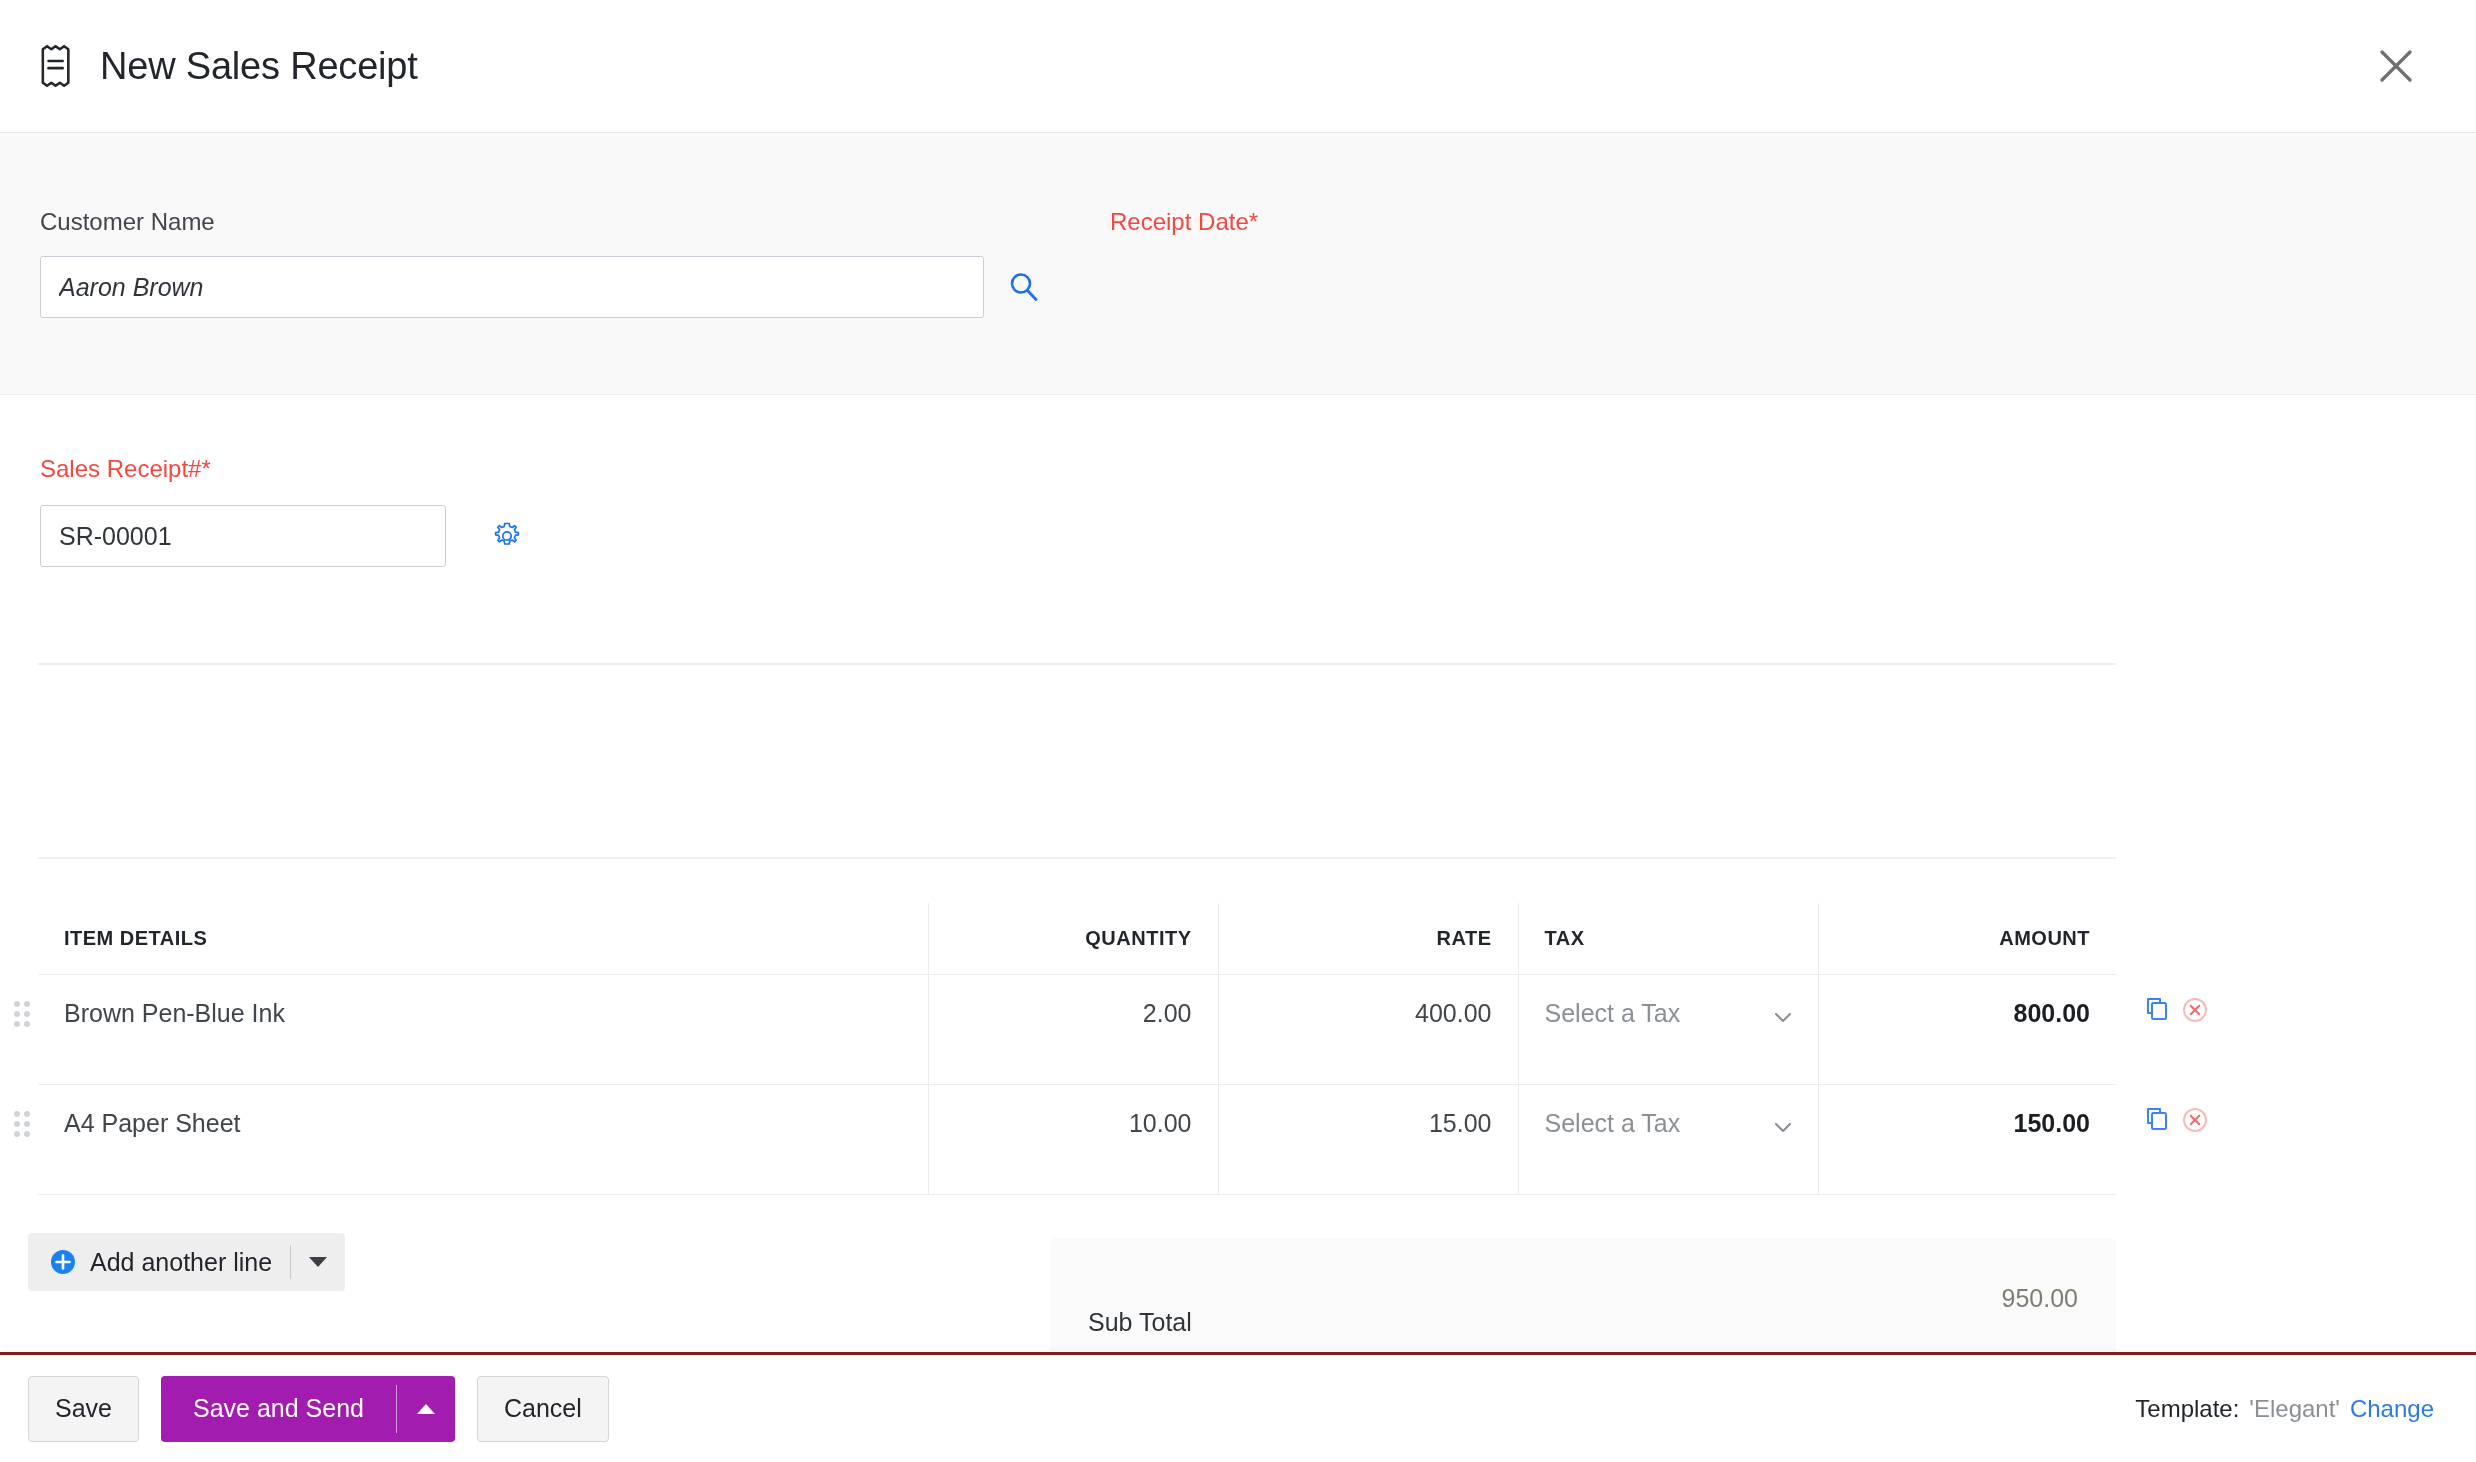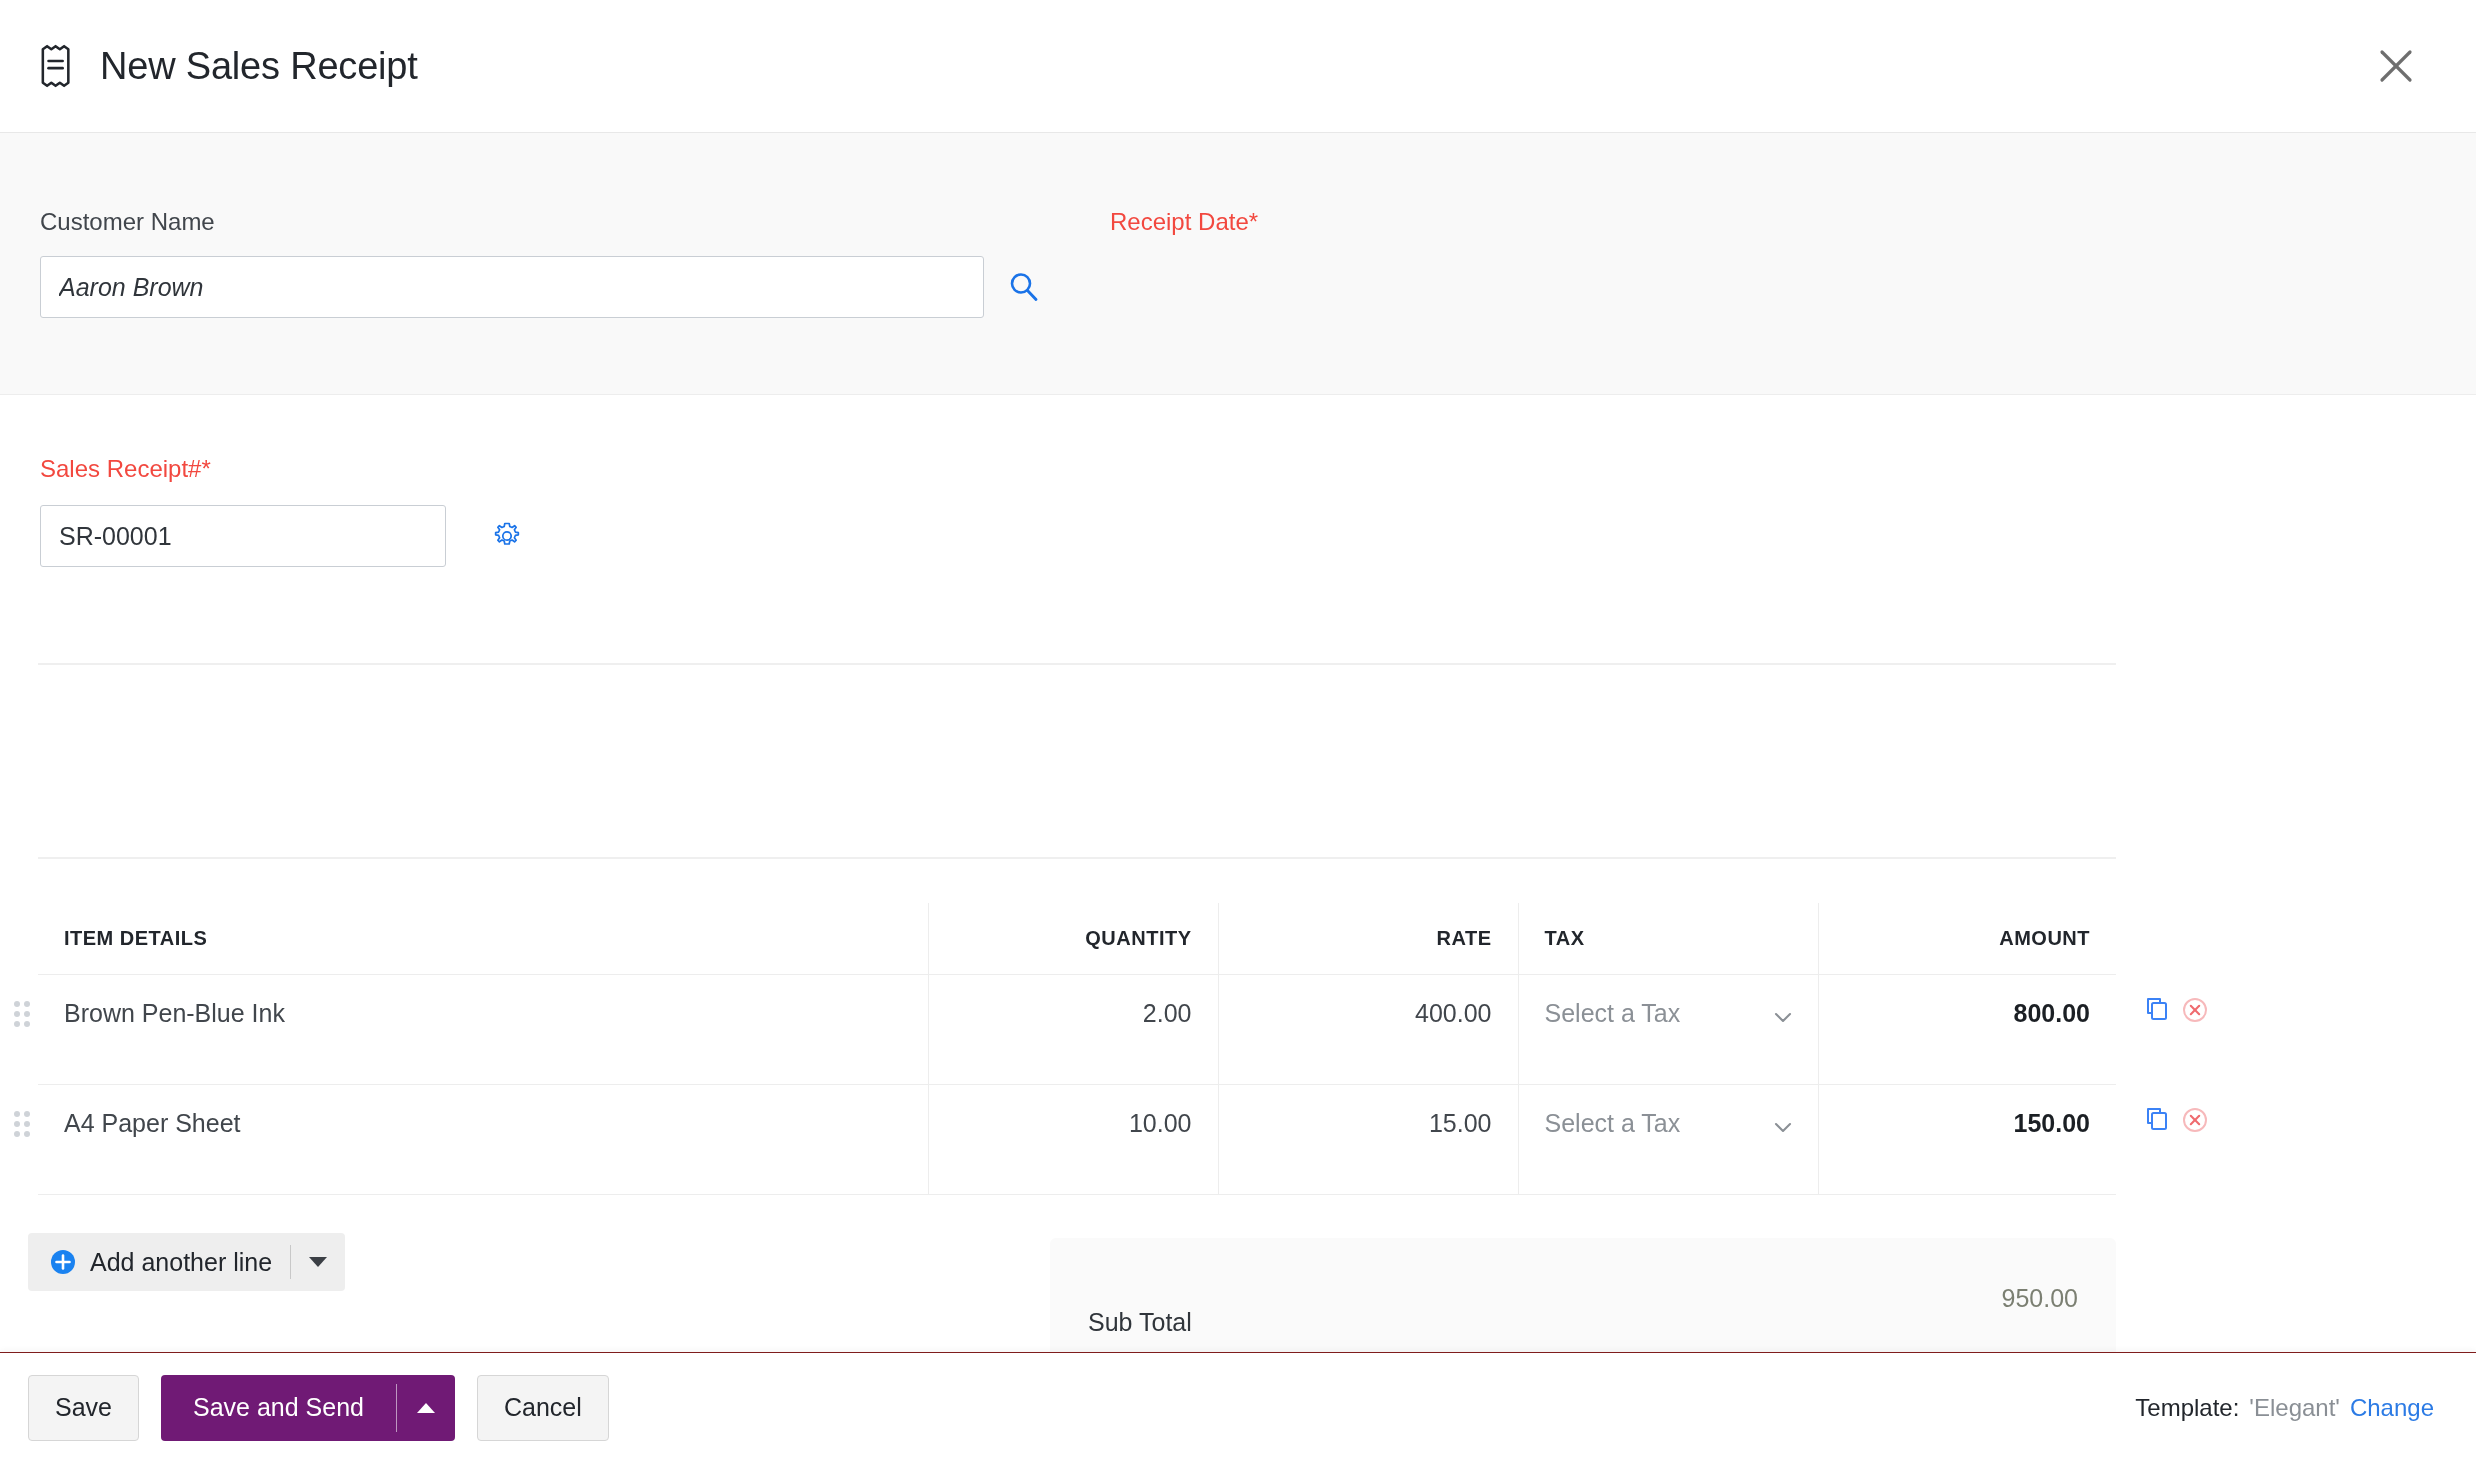--- a/index.html
+++ b/index.html
@@ -235,21 +235,21 @@
   }
   .totals .tl { font-size: 25px; color: #30353b; margin-top: 48px; }
   .totals .tv { font-size: 25px; color: #7b7f72; }
 
   
   .footer {
     position: absolute;
     left: 0; bottom: 0;
     width: 2476px; height: 110px;
     background: #ffffff;
-    border-top: 1px solid #7f1d1d;
+    border-top: 3px solid #7f1d1d;
     display: flex;
     align-items: center;
     box-shadow: 0 -2px 6px rgba(0,0,0,0.04);
   }
   .footer-left {
     display: flex; align-items: center; gap: 22px;
     padding-left: 28px;
   }
   .btn {
     font-family: "Liberation Sans", sans-serif;
@@ -257,21 +257,21 @@
     border-radius: 4px;
     cursor: pointer;
     height: 66px;
     border: 1px solid #d6d6d6;
     background: #f4f4f4;
     color: #22262c;
     padding: 0 26px;
   }
   .btn-split {
     display: flex; align-items: stretch;
-    background: #701a75;
+    background: #a21caf;
     border-radius: 4px;
     overflow: hidden;
     height: 66px;
     cursor: pointer;
   }
   .btn-split .main {
     display: flex; align-items: center;
     padding: 0 32px;
     font-size: 25px;
     color: #ffffff;

